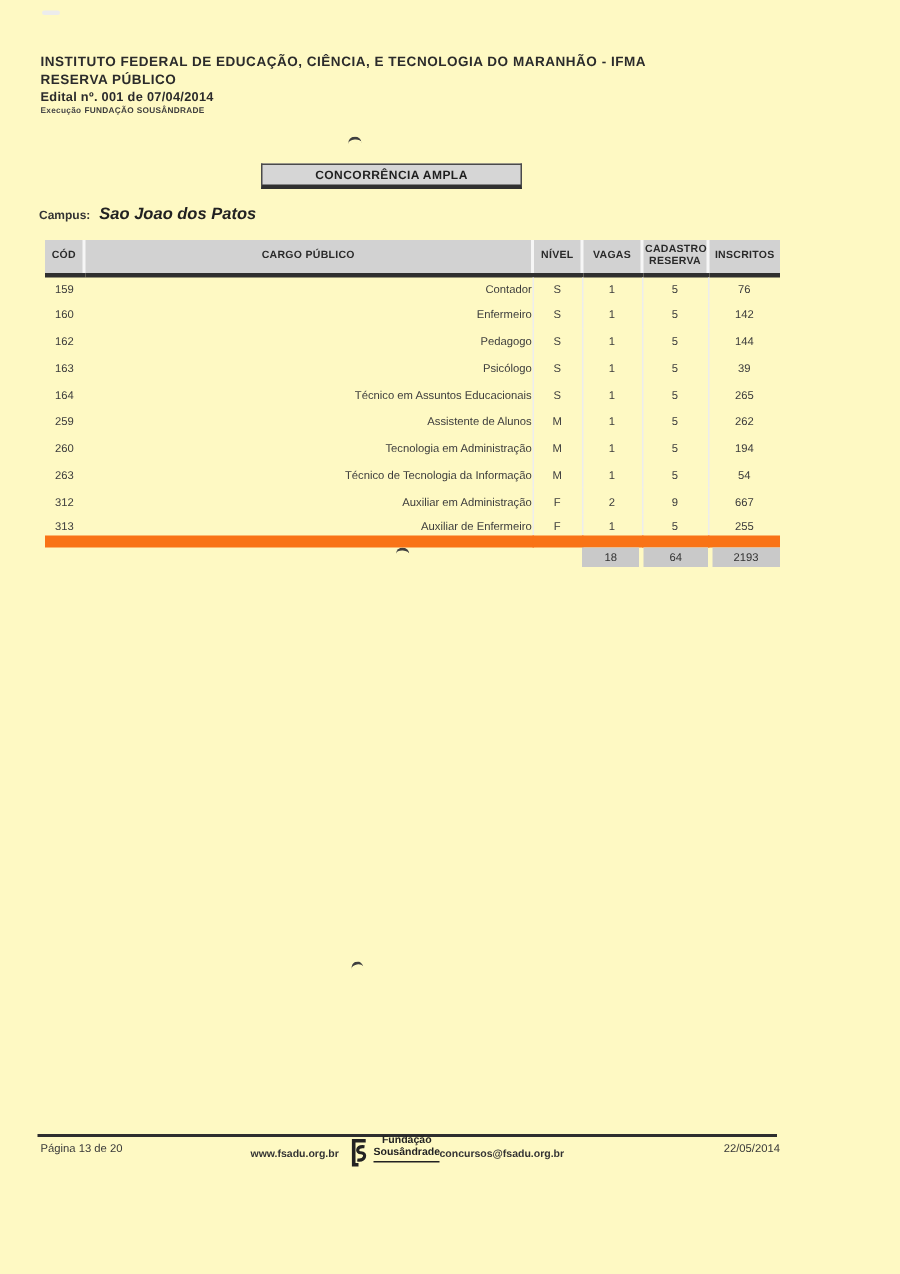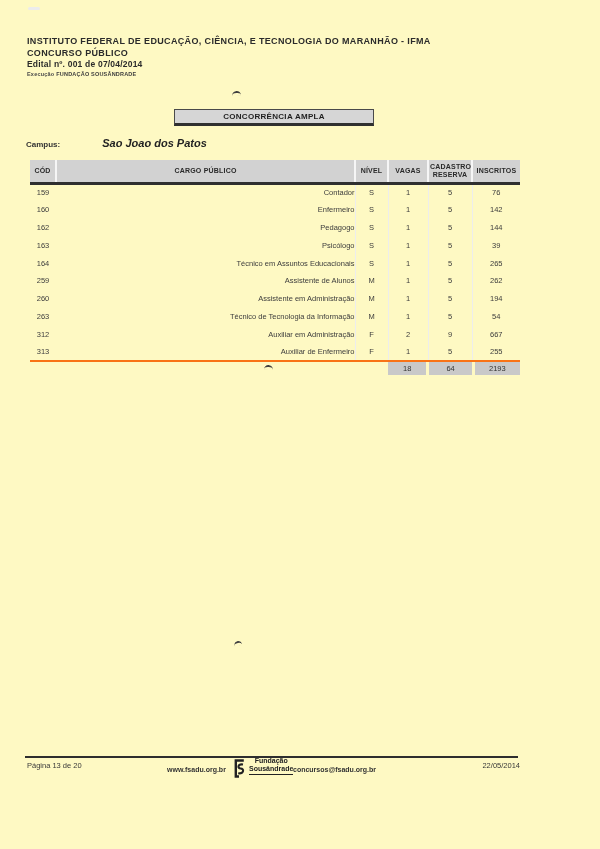--- a/index.html
+++ b/index.html
@@ -16,34 +16,34 @@
   
   .doc-header { position:absolute; left:27px; top:36px; }
   .t1 { font-size:9px; font-weight:bold; letter-spacing:.35px; color:#2b2b2b; }
   .t2 { font-size:9px; font-weight:bold; letter-spacing:.35px; margin-top:2px; color:#2b2b2b; }
   .t3 { font-size:8.5px; font-weight:bold; letter-spacing:.2px; margin-top:1px; color:#2b2b2b; }
   .t4 { font-size:5.5px; font-weight:bold; margin-top:2px; color:#4a4a4a; letter-spacing:.2px; }
   .t4 .exec-val { margin-left:2px; color:#3d3d3d; }
 
   
   .banner {
-    position:absolute; left:174px; top:109px; width:200px; height:17px;
+    position:absolute; left:174px; top:109px; width:174px; height:17px;
     background:#d6d6d6; border:1px solid #4a4a4a; border-bottom:3px solid #303030;
     display:flex; align-items:center; justify-content:center;
     font-size:8px; font-weight:bold; letter-spacing:.3px; color:#1f1f1f;
   }
 
   
   .campus { position:absolute; left:26px; top:137px; display:flex; align-items:baseline; gap:6px; }
   .campus-label { font-size:8px; font-weight:bold; color:#333; }
-  .campus-name { font-size:11px; font-weight:bold; font-style:italic; color:#222;margin-left:36px; }
+  .campus-name { font-size:11px; font-weight:bold; font-style:italic; color:#222; }
 
   
   .table-wrap { position:absolute; left:30px; top:160px; width:490px; }
-  table.doc-table { width:490px; border-collapse:collapse; table-layout:fixed; border-bottom:2px solid #f97316; }
+  table.doc-table { width:490px; border-collapse:collapse; table-layout:fixed; border-bottom:8px solid #f97316; }
   col.w-cod  { width:26px; }
   col.w-cargo{ width:299px; }
   col.w-niv  { width:33px; }
   col.w-vag  { width:40px; }
   col.w-cad  { width:44px; }
   col.w-insc { width:48px; }
   thead th {
     background:#d2d2d2; height:23px; vertical-align:middle;
     font-size:7px; font-weight:bold; color:#2a2a2a; letter-spacing:.2px;
     border-bottom:3px solid #2f2f2f; border-left:2px solid #f6f6f6;
@@ -91,21 +91,21 @@
 </style>
 </head>
 <body>
 
 <div class="page">
 
   <div class="faint-mark"></div>
 
   <div class="doc-header">
     <div class="t1">INSTITUTO FEDERAL DE EDUCAÇÃO, CIÊNCIA, E TECNOLOGIA DO MARANHÃO - IFMA</div>
-    <div class="t2">CONCURSO PÚBLICO</div>
+    <div class="t2">RESERVA PÚBLICO</div>
     <div class="t3">Edital nº. 001 de 07/04/2014</div>
     <div class="t4">
       <span>Execução</span><span class="exec-val">FUNDAÇÃO SOUSÂNDRADE</span>
     </div>
   </div>
 
   <div class="squiggle sq1"></div>
 
   <div class="banner">CONCORRÊNCIA AMPLA</div>
 
@@ -185,21 +185,21 @@
     <td class="c-cod">259</td>
     <td class="c-cargo">Assistente de Alunos</td>
     <td class="c-nivel">M</td>
     <td class="c-vagas">1</td>
     <td class="c-cad">5</td>
     <td class="c-insc">262</td>
   </tr>
 
   <tr>
     <td class="c-cod">260</td>
-    <td class="c-cargo">Assistente em Administração</td>
+    <td class="c-cargo">Tecnologia em Administração</td>
     <td class="c-nivel">M</td>
     <td class="c-vagas">1</td>
     <td class="c-cad">5</td>
     <td class="c-insc">194</td>
   </tr>
 
 
   <tr>
     <td class="c-cod">263</td>
     <td class="c-cargo">Técnico de Tecnologia da Informação</td>

